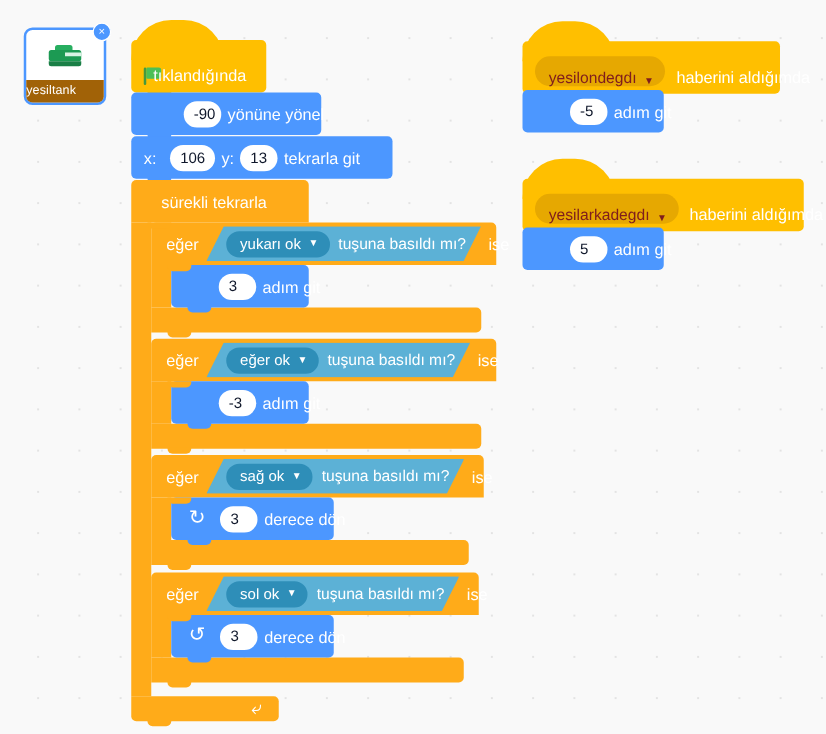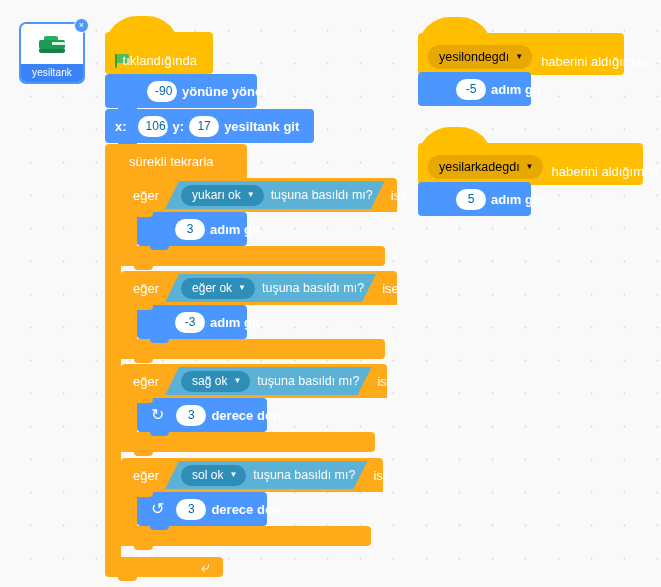--- a/index.html
+++ b/index.html
@@ -71,25 +71,24 @@
     left: 0; top: 13px;
     width: 26px; height: 4px;
     background: #1a7f46;
     border-radius: 0 0 2px 2px;
   }
   .sprite-label {
     position: absolute;
     left: 0; bottom: 0;
     width: 100%;
     height: 18px;
-    background: #3b82f6;
+    background: #a16207;
     color: #ffffff;
     font-size: 10px;
     line-height: 18px;
-    text-align: center;
     border-radius: 0 0 5px 5px;
     letter-spacing: 0.1px;
   }
   .sprite-delete {
     position: absolute;
     right: -6px;
     top: -6px;
     width: 15px;
     height: 15px;
     border-radius: 50%;
@@ -160,32 +159,31 @@
     width: 19px;
     height: 5px;
     background: inherit;
     border-radius: 0 0 4px 4px;
   }
   .hat > * { position: relative; z-index: 2; }
 
   
   .oval {
     background: #ffffff;
-    color: #0369a1;
+    color: #0f172a;
     border-radius: 11px;
     min-width: 30px;
     height: 21px;
     line-height: 21px;
-    text-align: center;
     font-size: 12px;
     padding: 0 8px;
     box-sizing: border-box;
     display: inline-block;
   }
-  .lbl { margin: 0 5px; font-weight: bold; }
+  .lbl { margin: 0 5px; }
   .lbl-first { margin-left: 0; }
 
   
   .flag {
     width: 15px;
     height: 15px;
     margin-right: 7px;
     position: relative;
     display: inline-block;
   }
@@ -298,24 +296,24 @@
     font-size: 8px;
     line-height: 8px;
   }
 
   
   .evt-drop {
     background: #e6a801;
     border-radius: 13px;
     height: 24px;
     display: inline-flex;
-    align-items: center;
+    align-items: flex-end;
     padding: 0 9px 0 11px;
     font-size: 12.5px;
-    color: #000000;
+    color: #7f1d1d;
     margin-right: 9px;
   }
 
   .turn-icon {
     font-size: 16px;
     line-height: 16px;
     margin-right: 6px;
     color: #ffffff;
     display: inline-block;
   }
@@ -347,22 +345,22 @@
 
 <div class="blk motion stack" style="left:105px; top:74px; width:152px;">
   <span class="oval" style="margin-left:32px;">-90</span>
   <span class="lbl">yönüne yönel</span>
 </div>
 
 <div class="blk motion stack" style="left:105px; top:109px; width:209px;">
   <span class="lbl lbl-first">x:</span>
   <span class="oval" style="margin-left:6px;">106</span>
   <span class="lbl">y:</span>
-  <span class="oval">17</span>
-  <span class="lbl">yesiltank git</span>
+  <span class="oval">13</span>
+  <span class="lbl">tekrarla git</span>
 </div>
 
 <div class="cblock" style="left:105px; top:144px;">
   <div class="c-top" style="width:118px;padding-left:24px;">
     <span>sürekli tekrarla</span>
   </div>
   <div class="c-spine" style="top:34px; height:379px;"></div>
   <div class="c-bottom loopend" style="top:413px; width:118px;">
     <span class="loop-arrow">⤷</span>
   </div>

